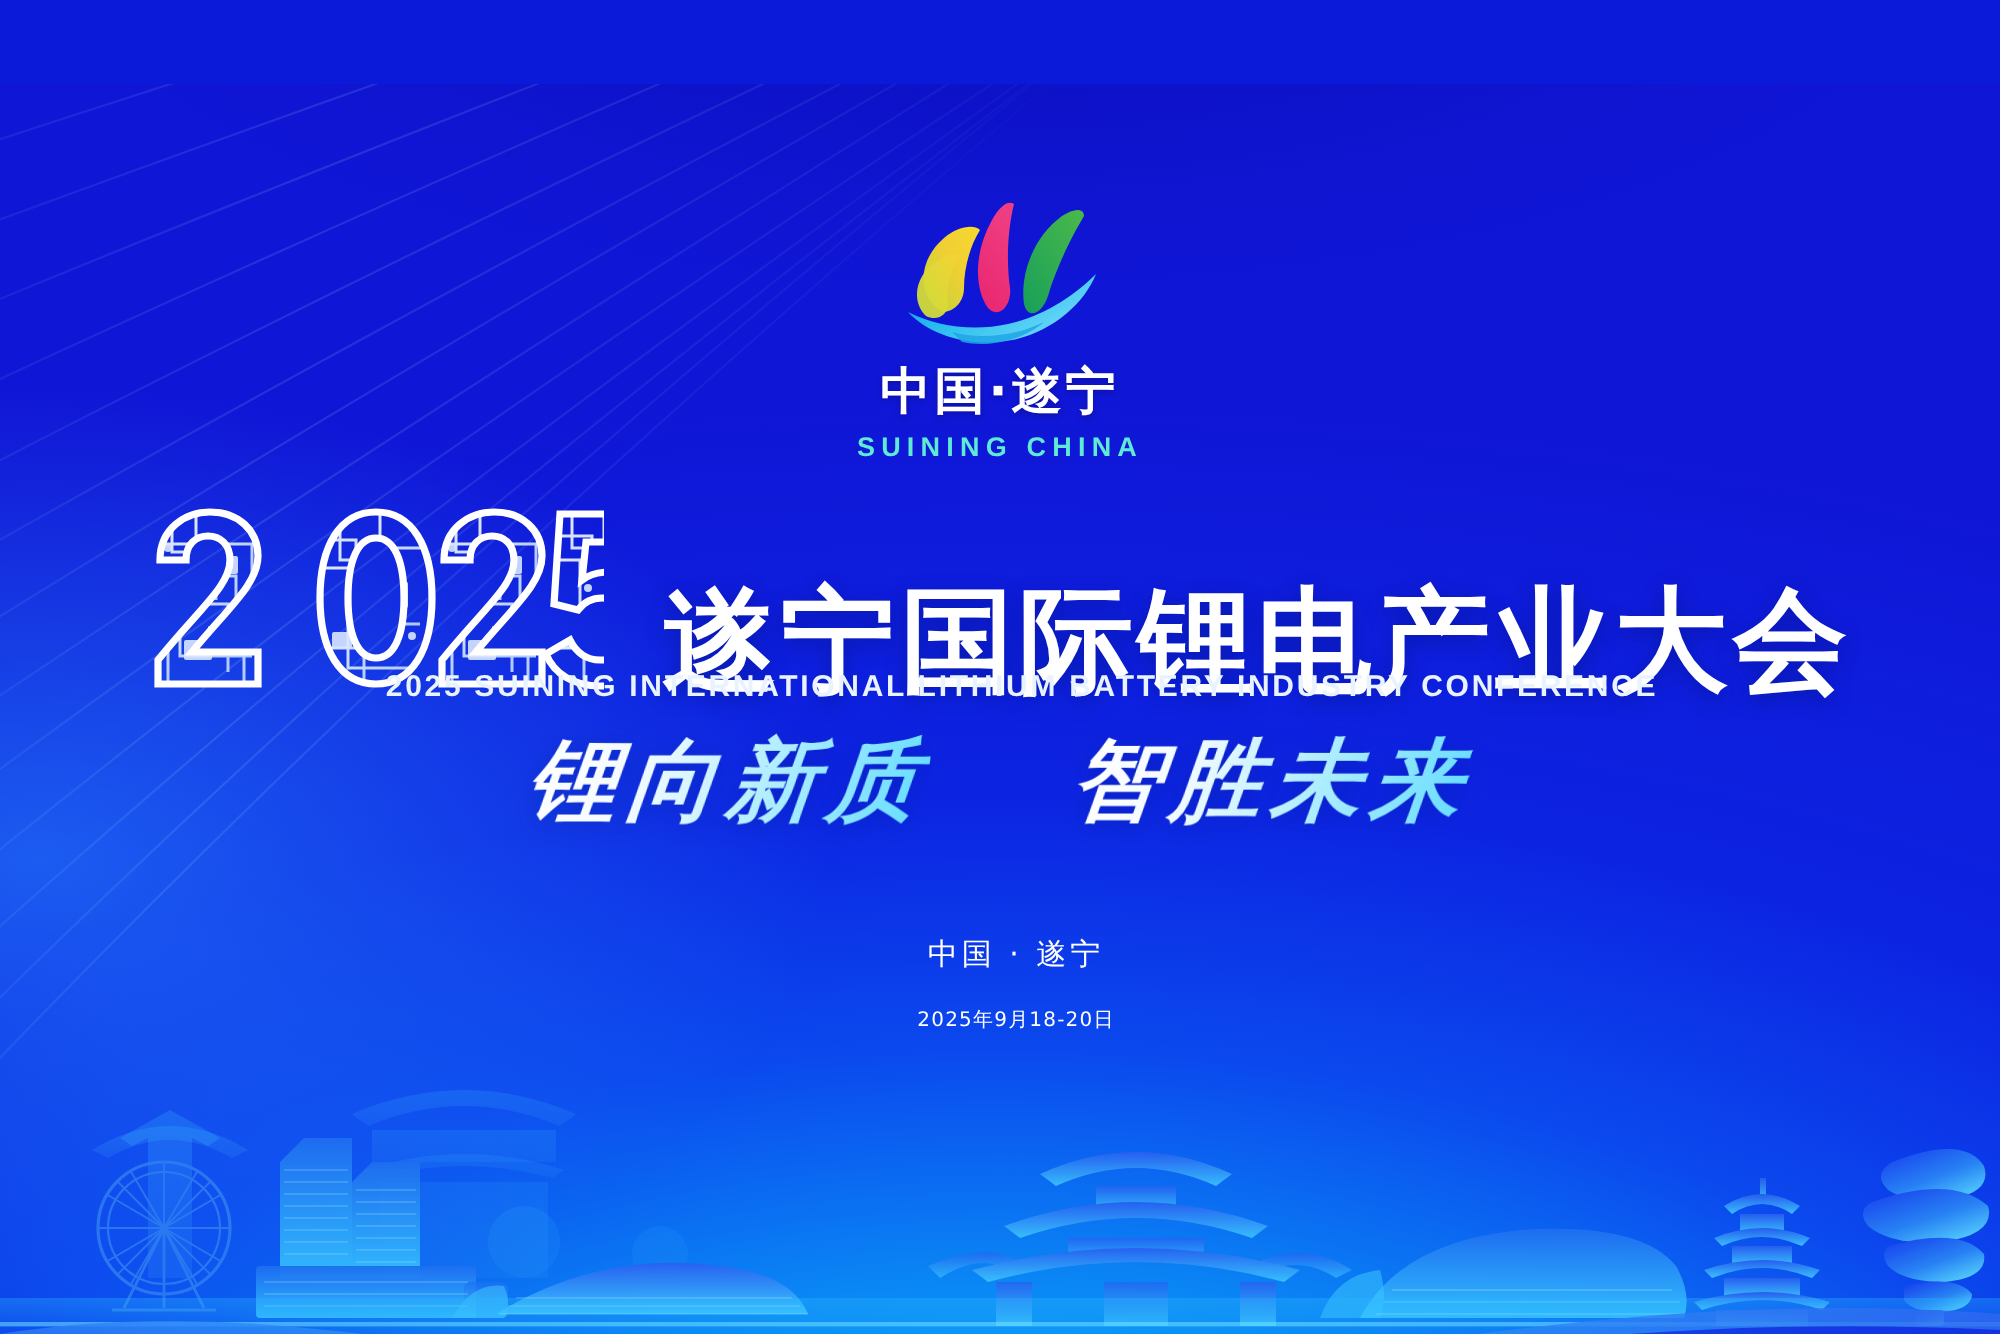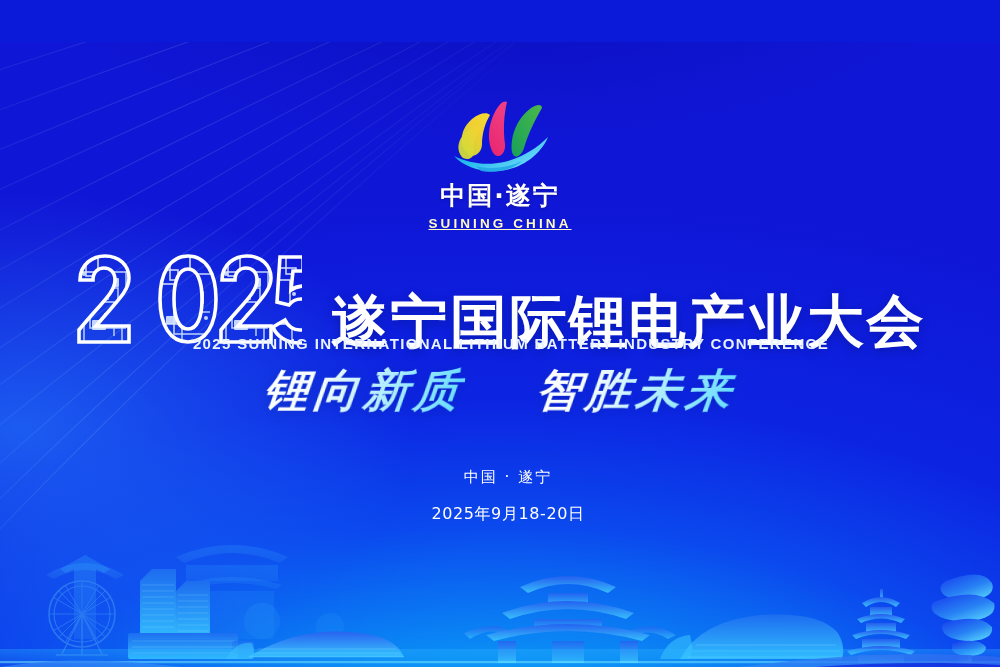--- a/index.html
+++ b/index.html
@@ -36,22 +36,22 @@
     display:flex; flex-direction:column; align-items:center;
   }
   #logo-mark { width:124px; height:86px; display:block; }
   #logo-cn {
     margin-top:7px; color:#ffffff; font-size:25px; letter-spacing:2px;
     font-weight:700; line-height:1;
     font-family:"DejaVu Sans","Liberation Sans",sans-serif;
     text-shadow:0 1px 3px rgba(0,0,0,.25);
   }
   #logo-en {
-    margin-top:9px; color:#fef9c3; font-size:13.5px; font-weight:700;
-    letter-spacing:3.1px; line-height:1;text-decoration:underline;
+    margin-top:9px; color:#5eead4; font-size:13.5px; font-weight:700;
+    letter-spacing:3.1px; line-height:1;
   }
 
   
   #title-row {
     position:absolute; left:0; right:0; top:212px;
     display:flex; align-items:flex-end; justify-content:center; gap:29px;
   }
   #year-svg { width:228px; height:92px; display:block; margin-bottom:2px; }
   #title-cn {
     color:#ffffff; font-size:57px; font-weight:700; line-height:.95;
@@ -87,21 +87,21 @@
 
   
   #footer-info {
     position:absolute; left:0; right:0; top:428px; text-align:center;padding-left:16px;
   }
   #loc-line {
     color:#ffffff; font-size:15px; letter-spacing:2px; line-height:1;
     font-family:"DejaVu Sans","Liberation Sans",sans-serif;
   }
   #date-line {
-    margin-top:21px; color:#ffffff; font-size:16px; letter-spacing:.6px;
+    margin-top:21px; color:#ffffff; font-size:10px; letter-spacing:.6px;
     line-height:1; font-family:"DejaVu Sans","Liberation Sans",sans-serif;
   }
 
   
   #skyline { position:absolute; left:0; bottom:0; width:1000px; height:180px; }
 </style>
 </head>
 <body>
 
 <div id="poster">

